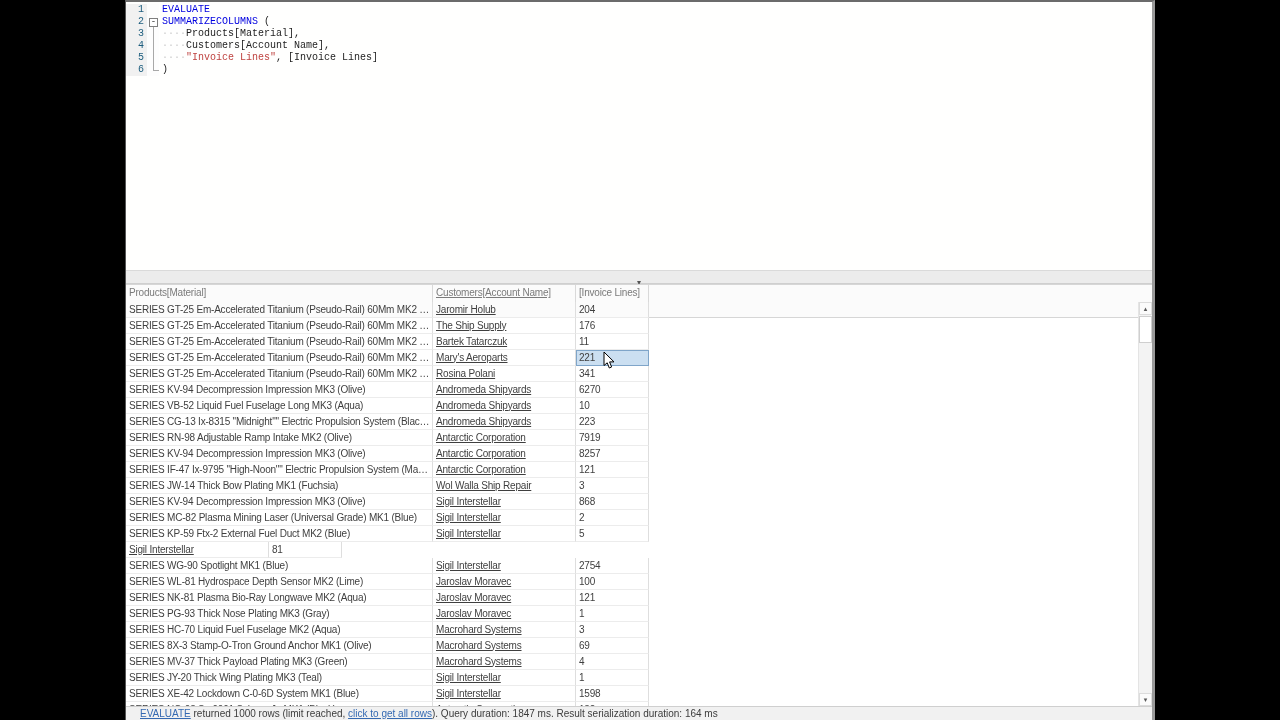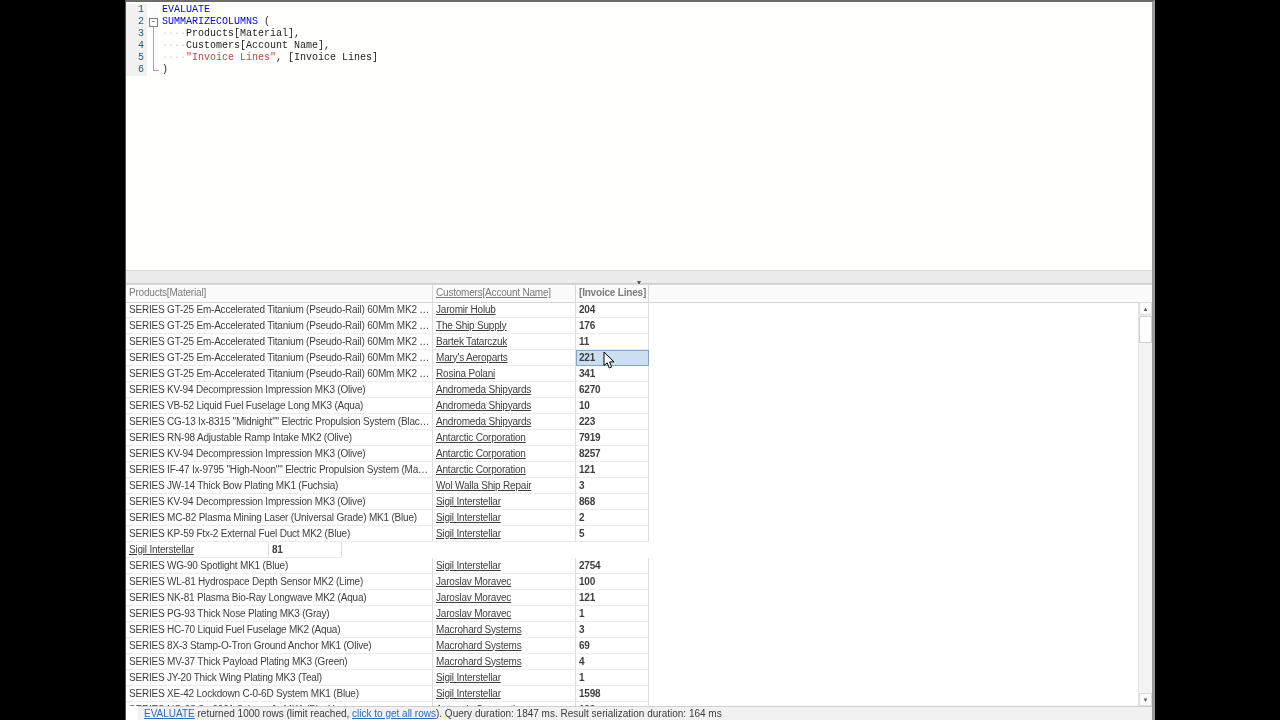--- a/index.html
+++ b/index.html
@@ -27,42 +27,42 @@
   .codetext .k{color:#0000e0;}
   .codetext .s{color:#bf4340;}
   .codetext .p{color:#1e1e1e;}
   .codetext .ws{color:#c9c9c9;}
   
   .splitter{position:absolute;top:268px;left:0;right:0;height:14px;background:#ececec;
             border-top:1px solid #dadada;border-bottom:1px solid #cfcfcf;box-sizing:border-box;text-align:center;}
   .splitter .tri{font-size:8px;color:#555;line-height:11px;display:inline-block;}
   
   .results{position:absolute;top:282px;left:0;right:0;height:422px;background:#fff;overflow:hidden;}
-  .rheader{position:absolute;top:0;left:0;right:0;height:19px;display:flex;background:#fbfbfb;
+  .rheader{position:absolute;top:0;left:0;right:0;height:34px;display:flex;background:#fbfbfb;
            border-top:1px solid #d6d6d6;border-bottom:1px solid #d6d6d6;box-sizing:border-box;
            font-size:10px;color:#7b7b7b;letter-spacing:-0.2px;}
   .hcell{border-right:1px solid #d9d9d9;box-sizing:border-box;padding:2px 2px 0 3px;
          white-space:nowrap;overflow:hidden;text-overflow:ellipsis;}
-  .c0{width:307px;flex:none;} .c1{width:143px;flex:none;text-decoration:underline;} .c2{width:73px;flex:none;font-weight:bold;}
+  .c0{width:307px;flex:none;} .c1{width:143px;flex:none;text-decoration:underline;} .c2{width:73px;flex:none;}
   .rbody{position:absolute;top:18px;left:0;right:14px;bottom:0;overflow:hidden;}
   .rrow{display:flex;height:16px;font-size:10px;color:#3f3f3f;letter-spacing:-0.2px;}
   .cell{border-right:1px solid #dedede;border-bottom:1px solid #ececec;box-sizing:border-box;
         padding:1.5px 2px 0 3px;white-space:nowrap;overflow:hidden;text-overflow:ellipsis;}
   .cell.sel{background:#cbdff1;outline:1px solid #7fa5c9;outline-offset:-1px;}
   
   .vscroll{position:absolute;top:18px;right:0;width:14px;bottom:0;background:#f3f3f3;
            border-left:1px solid #e4e4e4;box-sizing:border-box;}
   .sbtn{position:absolute;left:0;right:0;height:13px;background:#fbfbfb;border:1px solid #dcdcdc;
         box-sizing:border-box;font-size:7px;line-height:11px;text-align:center;color:#5a5a5a;}
   .sbtn.up{top:0;} .sbtn.down{bottom:0;}
   .sthumb{position:absolute;left:0;right:0;top:14px;height:27px;background:#fff;border:1px solid #cfcfcf;box-sizing:border-box;}
   
-  .statusbar{position:absolute;top:704px;left:12px;right:0;height:14px;background:#f1f1f1;
+  .statusbar{position:absolute;top:704px;left:0;right:0;height:14px;background:#f1f1f1;
              border-top:1px solid #cfcfcf;box-sizing:border-box;font-size:10px;line-height:13px;
-             color:#3c3c3c;padding-left:6px;white-space:nowrap;overflow:hidden;}
+             color:#3c3c3c;padding-left:14px;white-space:nowrap;overflow:hidden;}
   .slink{color:#3469b2;text-decoration:underline;cursor:pointer;}
   
   .cursor{position:absolute;left:477px;top:350px;z-index:50;pointer-events:none;}
 </style>
 </head>
 <body>
 
 <div class="window">
 
   <div class="editor">

